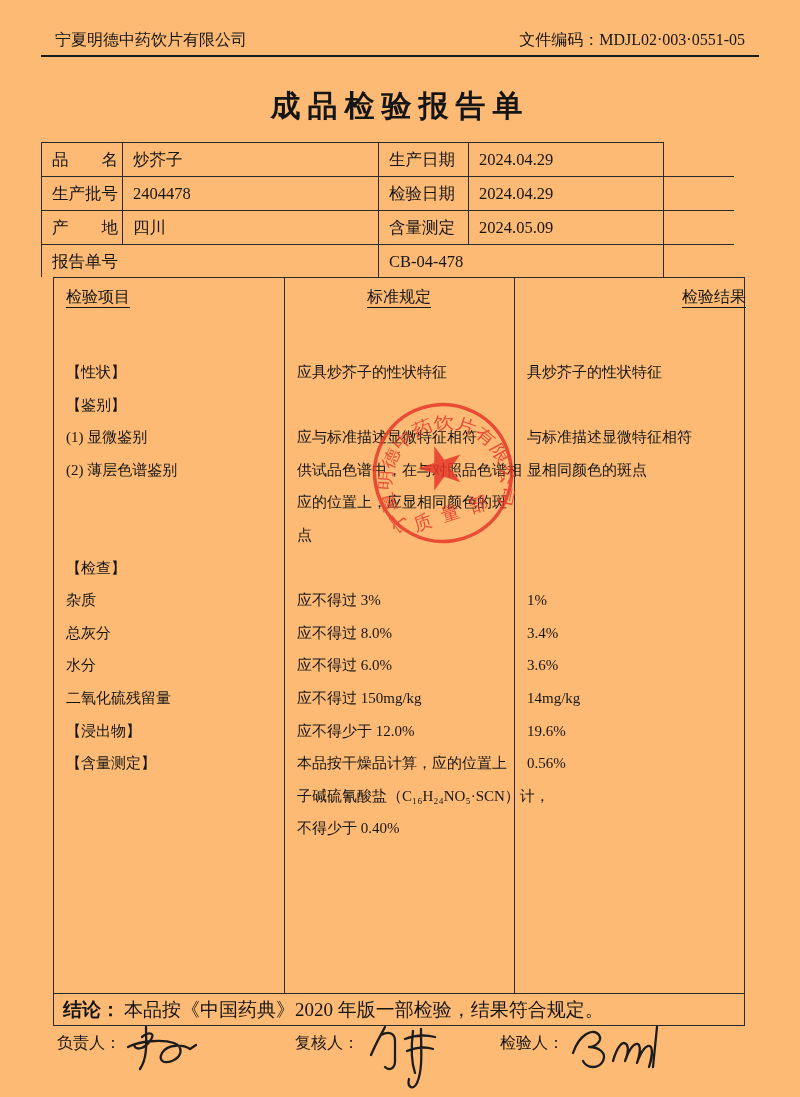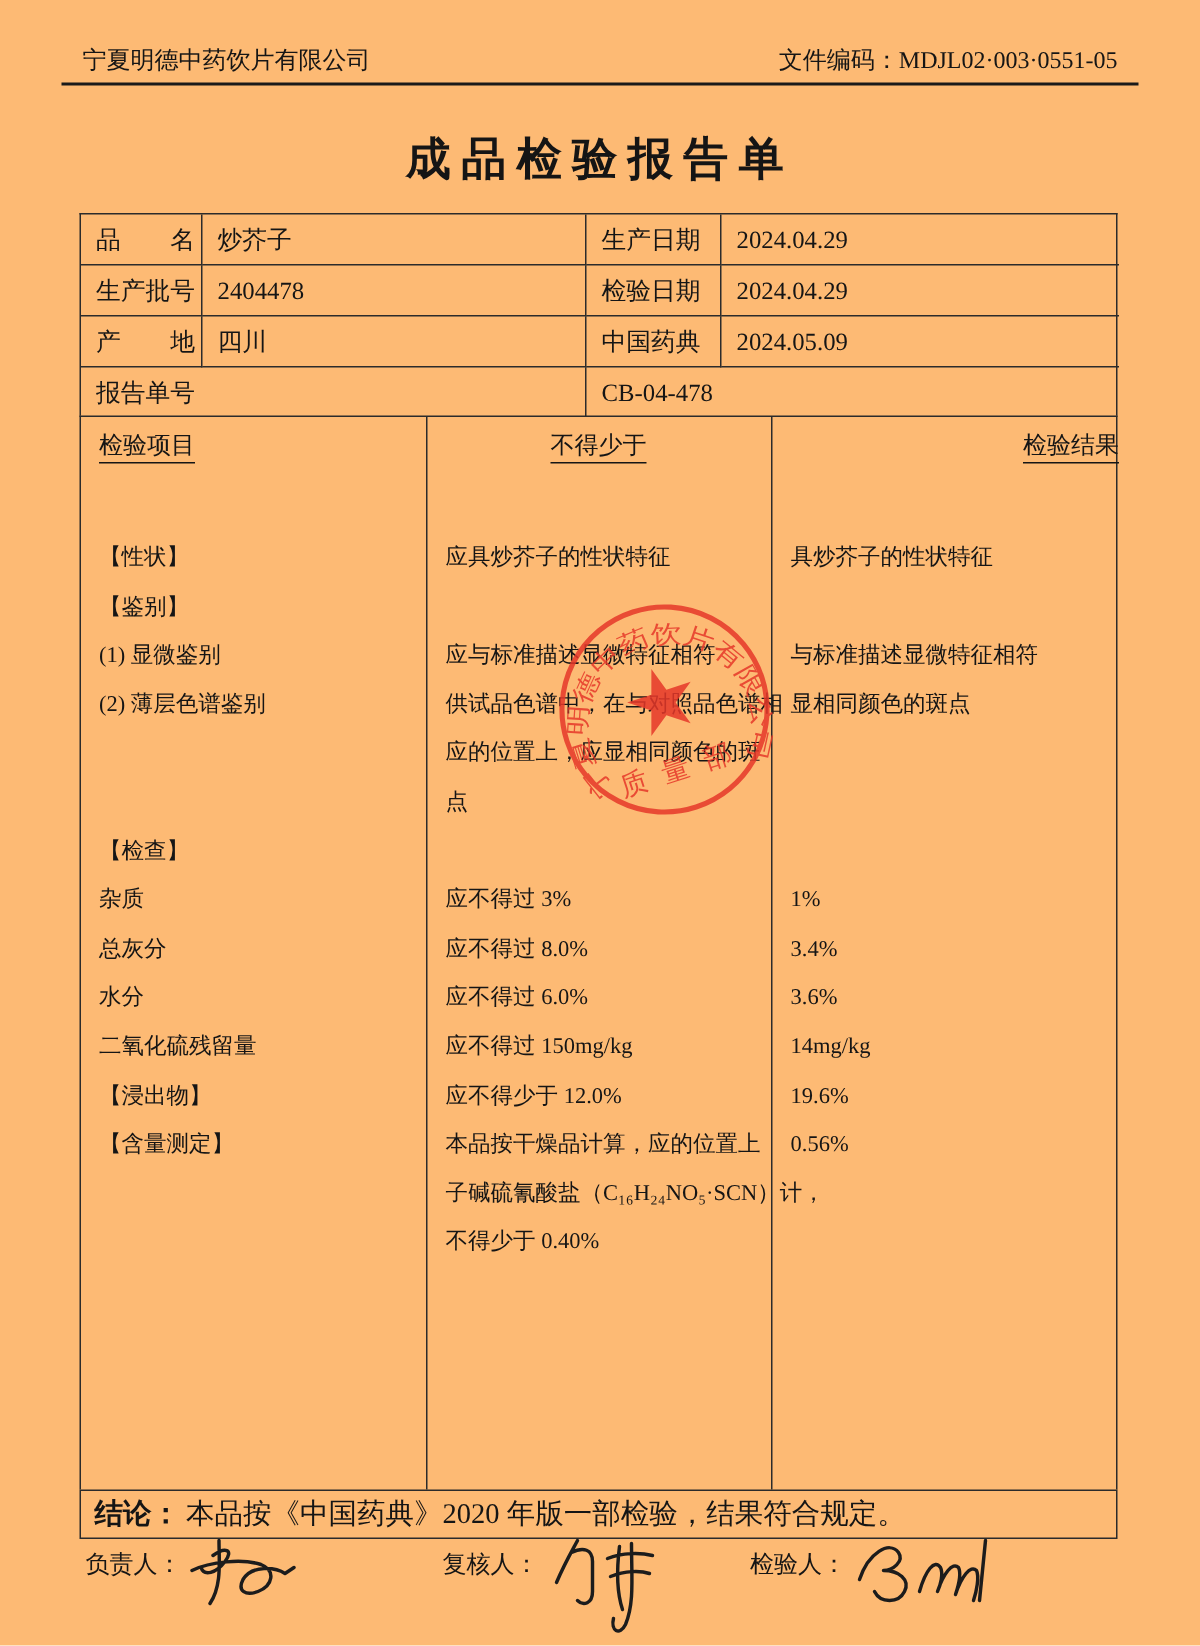--- a/index.html
+++ b/index.html
@@ -9,21 +9,21 @@
   
   .hdr{position:absolute;left:55px;right:55px;top:30px;display:flex;
        justify-content:space-between;font-size:16px;}
   .hdr-rule{position:absolute;left:41px;right:41px;top:55px;height:2px;background:#1a1a1a;}
 
   
   .title{position:absolute;left:0;right:0;top:86px;text-align:center;
          font-size:30px;font-weight:bold;letter-spacing:7px;}
 
   
-  .info{position:absolute;left:53px;top:142px;width:692px;height:135px;
+  .info{position:absolute;left:41px;top:142px;width:623px;height:135px;
         border:1px solid #2b2b2b;border-bottom:none;display:grid;
         grid-template-columns:81px 256px 90px 265px;
         grid-template-rows:34px 34px 34px 33px;font-size:16.5px;box-sizing:border-box;}
   .ic{display:flex;align-items:center;padding-left:10px;border-bottom:1px solid #2b2b2b;
       border-right:1px solid #2b2b2b;white-space:nowrap;overflow:hidden;}
   .ic.noright{border-right:none;}
   .ic.nobot{border-bottom:none;}
   .span2a{grid-column:1/3;}
   .span2b{grid-column:3/5;}
 
@@ -81,32 +81,32 @@
     <div class="ic">生产日期</div>
     <div class="ic noright">2024.04.29</div>
 
     <div class="ic">生产批号</div>
     <div class="ic">2404478</div>
     <div class="ic">检验日期</div>
     <div class="ic noright">2024.04.29</div>
 
     <div class="ic">产　　地</div>
     <div class="ic">四川</div>
-    <div class="ic">中国药典</div>
+    <div class="ic">含量测定</div>
     <div class="ic noright">2024.05.09</div>
 
     <div class="ic nobot span2a">报告单号</div>
     <div class="ic nobot noright span2b">CB-04-478</div>
   </div>
 
   <div class="maintable">
     <div class="vline v1"></div>
     <div class="vline v2"></div>
     <div class="mt-head h1"><span>检验项目</span></div>
-    <div class="mt-head h2"><span>不得少于</span></div>
+    <div class="mt-head h2"><span>标准规定</span></div>
     <div class="mt-head h3"><span>检验结果</span></div>
     <div class="tcol colA">
         <div class="tline">【性状】</div>
         <div class="tline">【鉴别】</div>
         <div class="tline">(1) 显微鉴别</div>
         <div class="tline">(2) 薄层色谱鉴别</div>
         <div class="tline"></div>
         <div class="tline"></div>
         <div class="tline">【检查】</div>
         <div class="tline">杂质</div>

